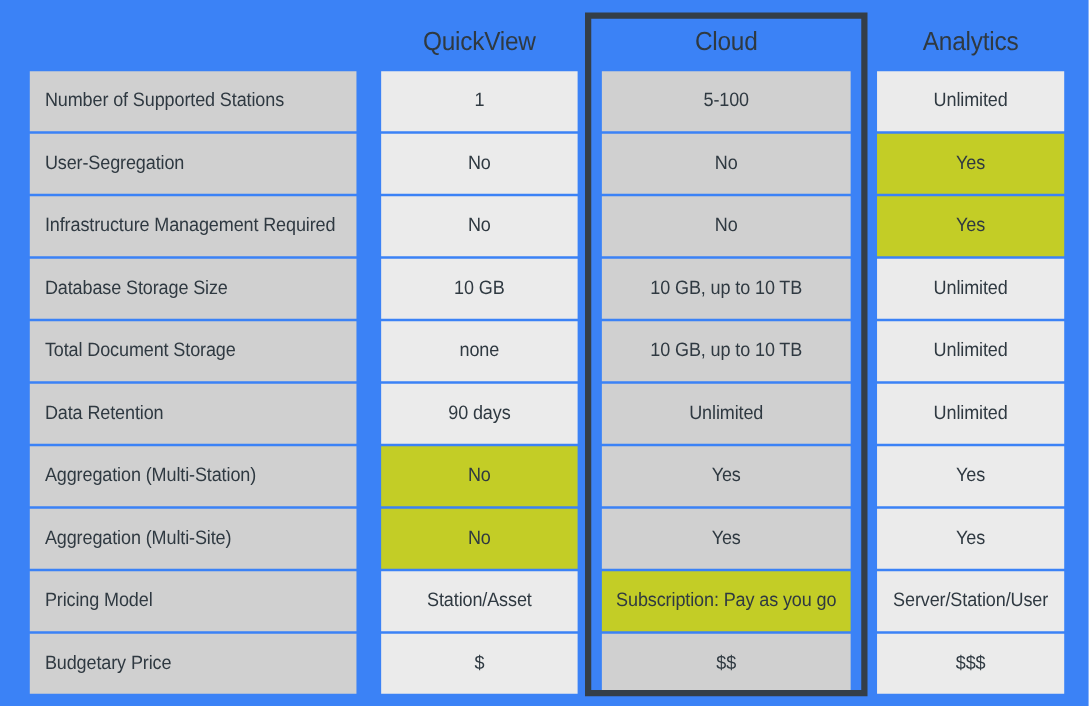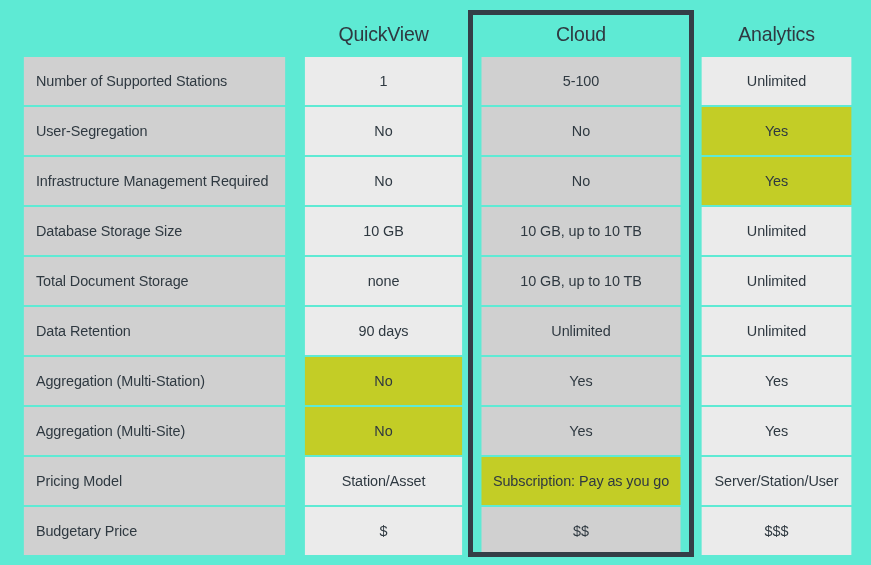--- a/index.html
+++ b/index.html
@@ -13,21 +13,21 @@
     height: 565px;
     overflow: hidden;
     font-family: "Liberation Sans", "DejaVu Sans", sans-serif;
     -webkit-font-smoothing: antialiased;
   }
 
   #stage {
     position: relative;
     width: 871px;
     height: 565px;
-    background: #5eead4;
+    background: #3b82f6;
   }
 
   
   .cell {
     position: absolute;
     display: flex;
     align-items: center;
     box-sizing: border-box;
     font-size: 15.5px;
     color: #2f3941;

